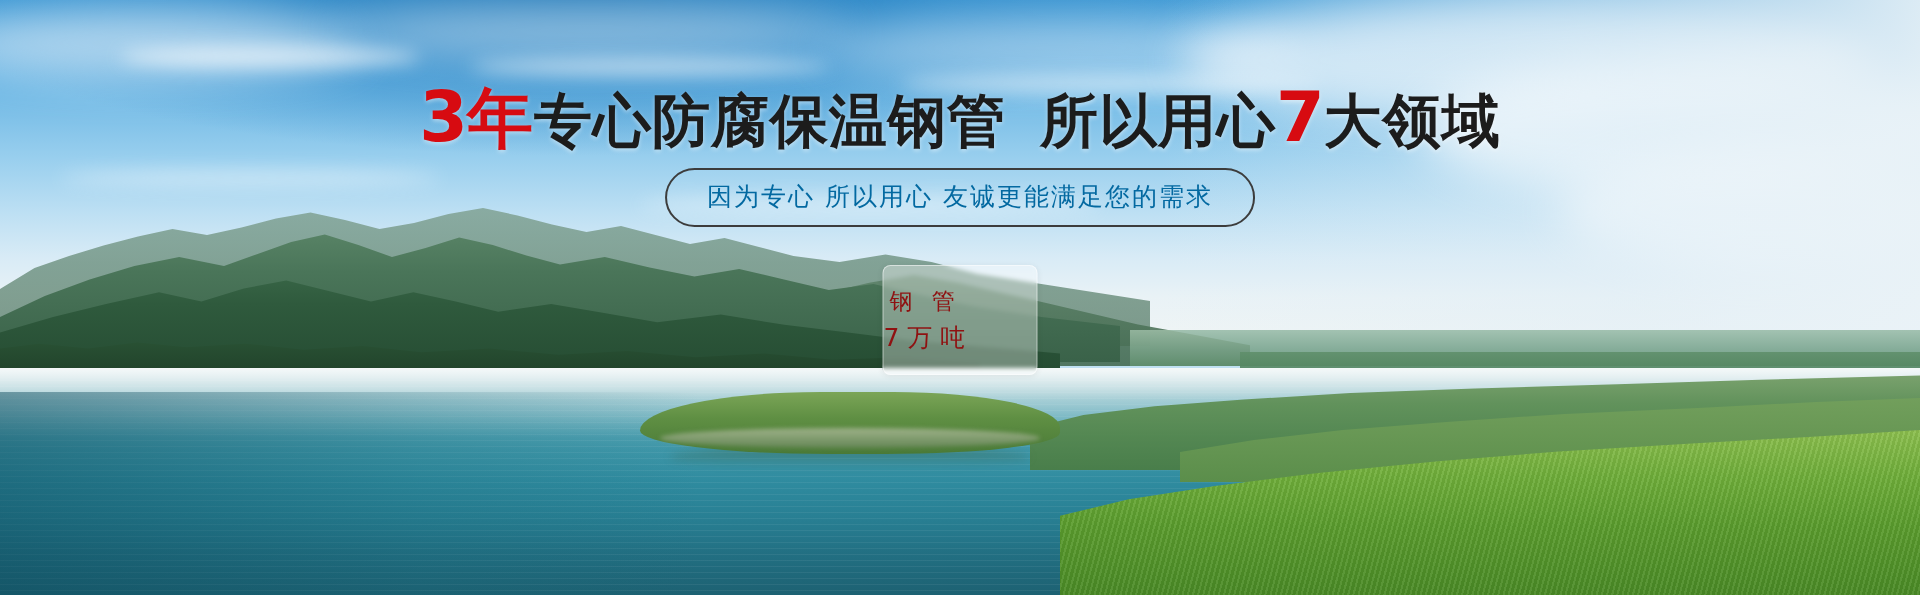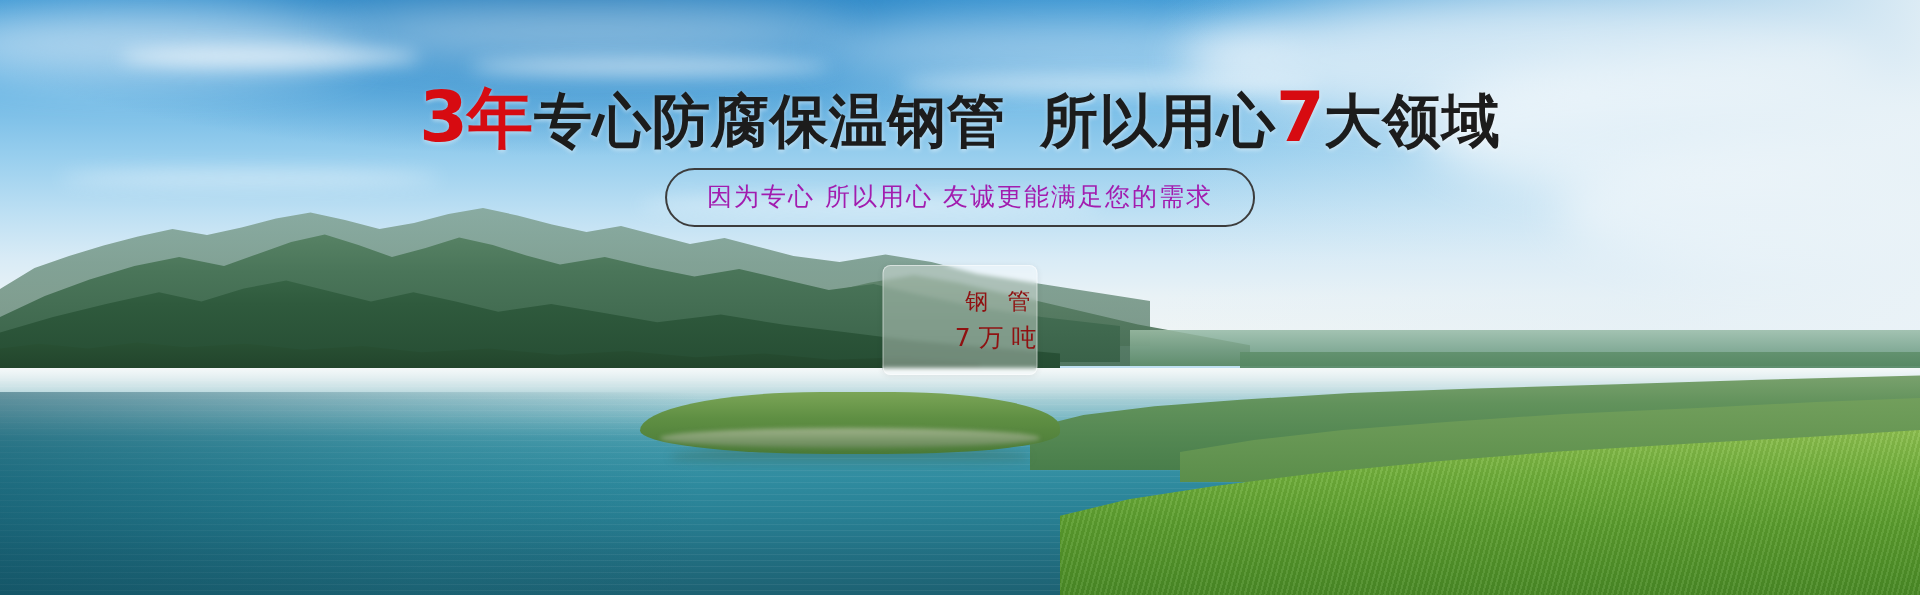--- a/index.html
+++ b/index.html
@@ -209,21 +209,21 @@
   .subtitle-pill {
     position:absolute;
     left:50%;
     transform:translateX(-50%);
     top:168px;
     padding:10px 40px 12px;
     border:2px solid #3c3c3c;
     border-radius:30px;
     font-size:25px;
     letter-spacing:2px;
-    color:#a21caf;
+    color:#0369a1;
     white-space:nowrap;
     background:transparent;
   }
 
   .stats {
     position:absolute;
     left:50%;
     transform:translateX(-50%);
     top:265px;
     display:flex;
@@ -231,21 +231,21 @@
   }
   .stat-card {
     width:155px;
     height:110px;
     border-radius:8px;
     background:rgba(255,255,255,.34);
     border:1px solid rgba(255,255,255,.52);
     backdrop-filter:blur(2px);
     display:flex;
     flex-direction:column;
-    align-items:flex-end;
+    align-items:flex-start;
     justify-content:center;
     gap:12px;
     box-shadow:0 1px 6px rgba(0,0,0,.07);
   }
   .stat-label {
     font-size:23px;
     color:#8f1111;
     letter-spacing:6px;
     text-indent:6px;
     line-height:1;

